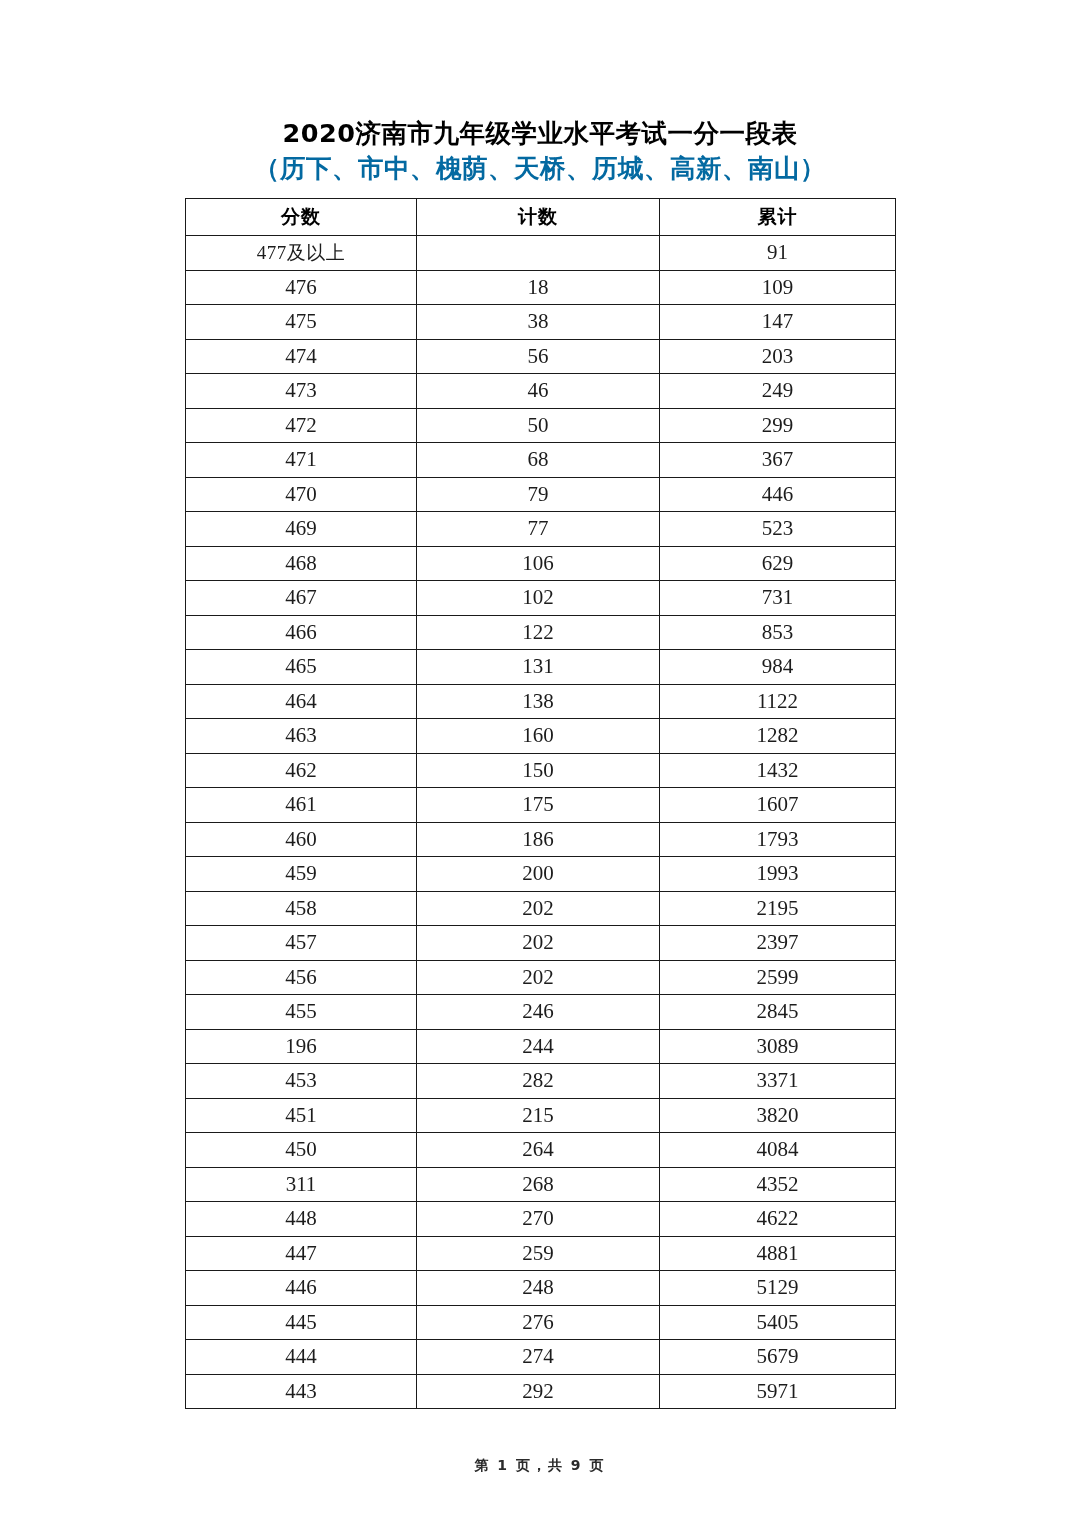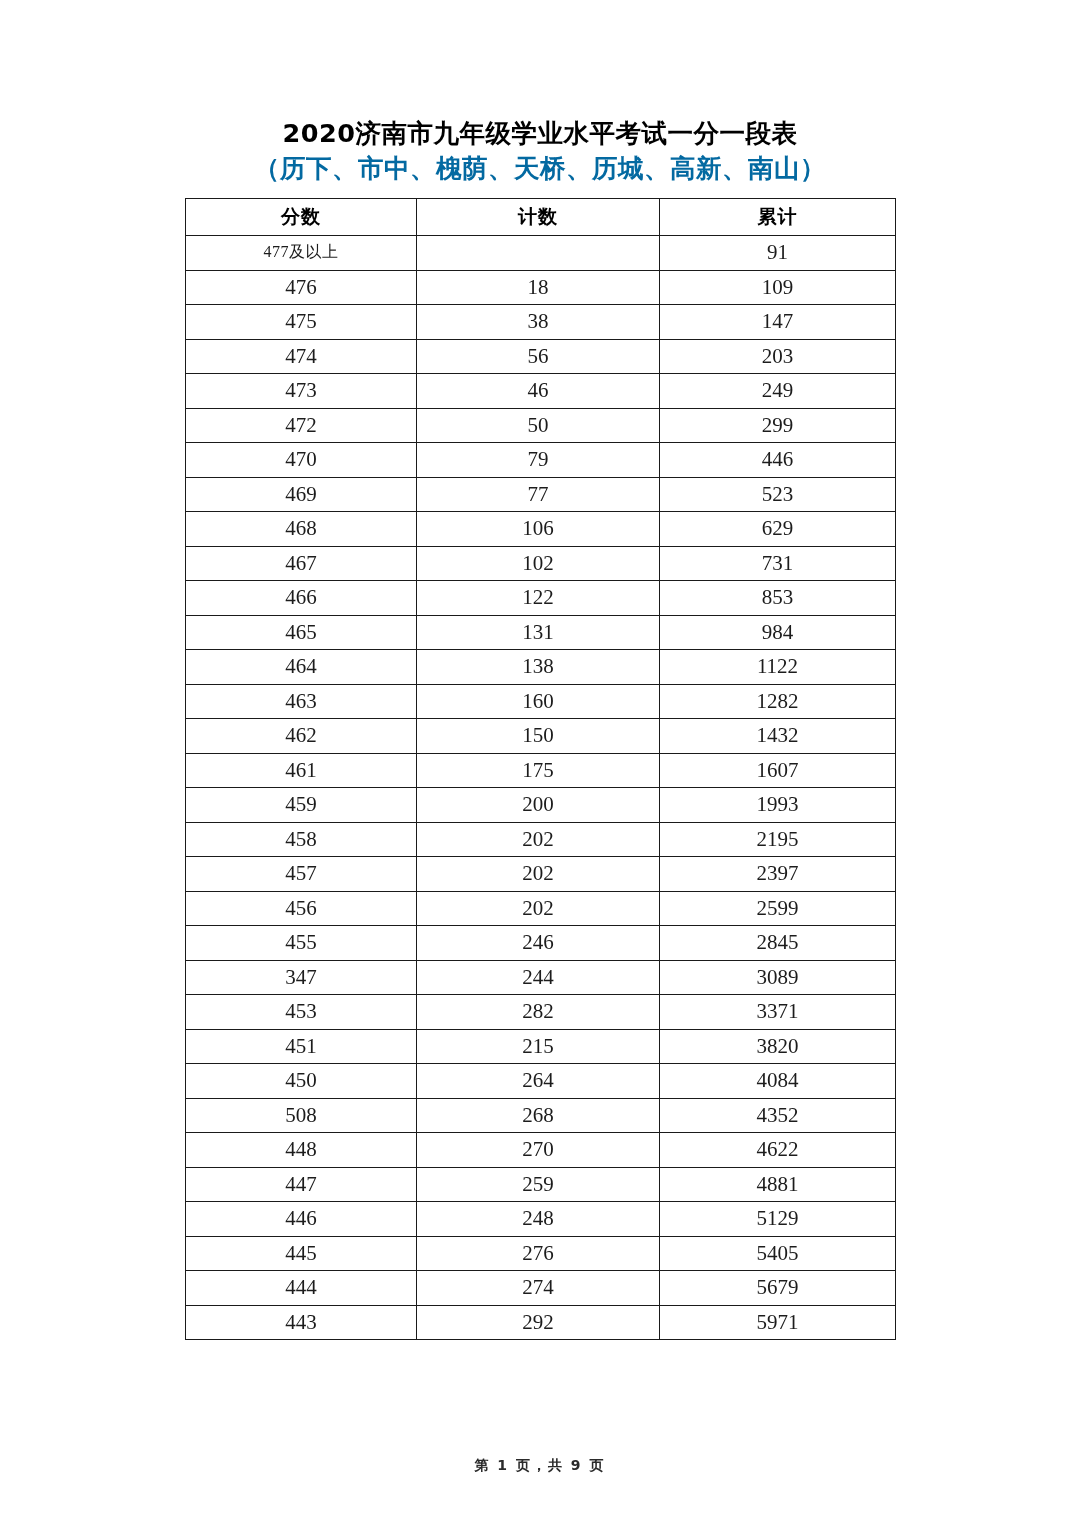--- a/index.html
+++ b/index.html
@@ -79,21 +79,21 @@
     font-weight: bold;
     font-size: 19px;
     height: 36px;
     letter-spacing: 1px;
     color: #000;
   }
   table.score-table td.score-cell {
     font-size: 21px;
   }
   table.score-table td.score-cell.textual {
-    font-size: 16px;
+    font-size: 19px;
     letter-spacing: 0.5px;
   }
 
   
   .footer {
     position: absolute;
     left: 0;
     right: 0;
     top: 1437px;
     text-align: center;
@@ -153,20 +153,25 @@
             <td class="score-cell">473</td>
             <td>46</td>
             <td>249</td>
           </tr>
           <tr>
             <td class="score-cell">472</td>
             <td>50</td>
             <td>299</td>
           </tr>
           <tr>
+            <td class="score-cell">471</td>
+            <td>68</td>
+            <td>367</td>
+          </tr>
+          <tr>
             <td class="score-cell">470</td>
             <td>79</td>
             <td>446</td>
           </tr>
           <tr>
             <td class="score-cell">469</td>
             <td>77</td>
             <td>523</td>
           </tr>
           <tr>
@@ -203,20 +208,25 @@
             <td class="score-cell">462</td>
             <td>150</td>
             <td>1432</td>
           </tr>
           <tr>
             <td class="score-cell">461</td>
             <td>175</td>
             <td>1607</td>
           </tr>
           <tr>
+            <td class="score-cell">460</td>
+            <td>186</td>
+            <td>1793</td>
+          </tr>
+          <tr>
             <td class="score-cell">459</td>
             <td>200</td>
             <td>1993</td>
           </tr>
           <tr>
             <td class="score-cell">458</td>
             <td>202</td>
             <td>2195</td>
           </tr>
           <tr>
@@ -228,41 +238,41 @@
             <td class="score-cell">456</td>
             <td>202</td>
             <td>2599</td>
           </tr>
           <tr>
             <td class="score-cell">455</td>
             <td>246</td>
             <td>2845</td>
           </tr>
           <tr>
-            <td class="score-cell">347</td>
+            <td class="score-cell">196</td>
             <td>244</td>
             <td>3089</td>
           </tr>
           <tr>
             <td class="score-cell">453</td>
             <td>282</td>
             <td>3371</td>
           </tr>
           <tr>
             <td class="score-cell">451</td>
             <td>215</td>
             <td>3820</td>
           </tr>
           <tr>
             <td class="score-cell">450</td>
             <td>264</td>
             <td>4084</td>
           </tr>
           <tr>
-            <td class="score-cell">508</td>
+            <td class="score-cell">311</td>
             <td>268</td>
             <td>4352</td>
           </tr>
           <tr>
             <td class="score-cell">448</td>
             <td>270</td>
             <td>4622</td>
           </tr>
           <tr>
             <td class="score-cell">447</td>

